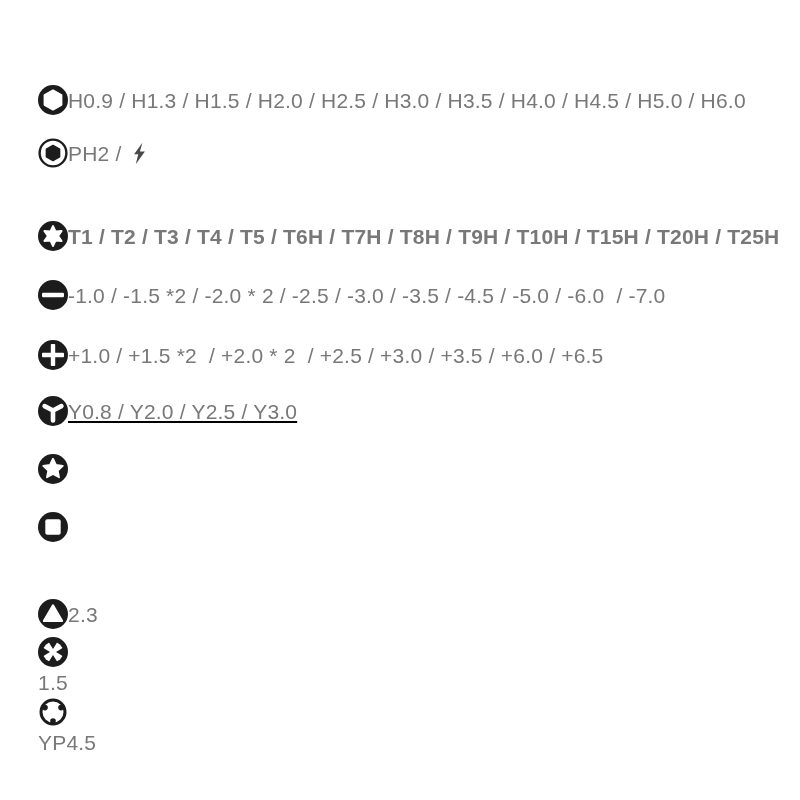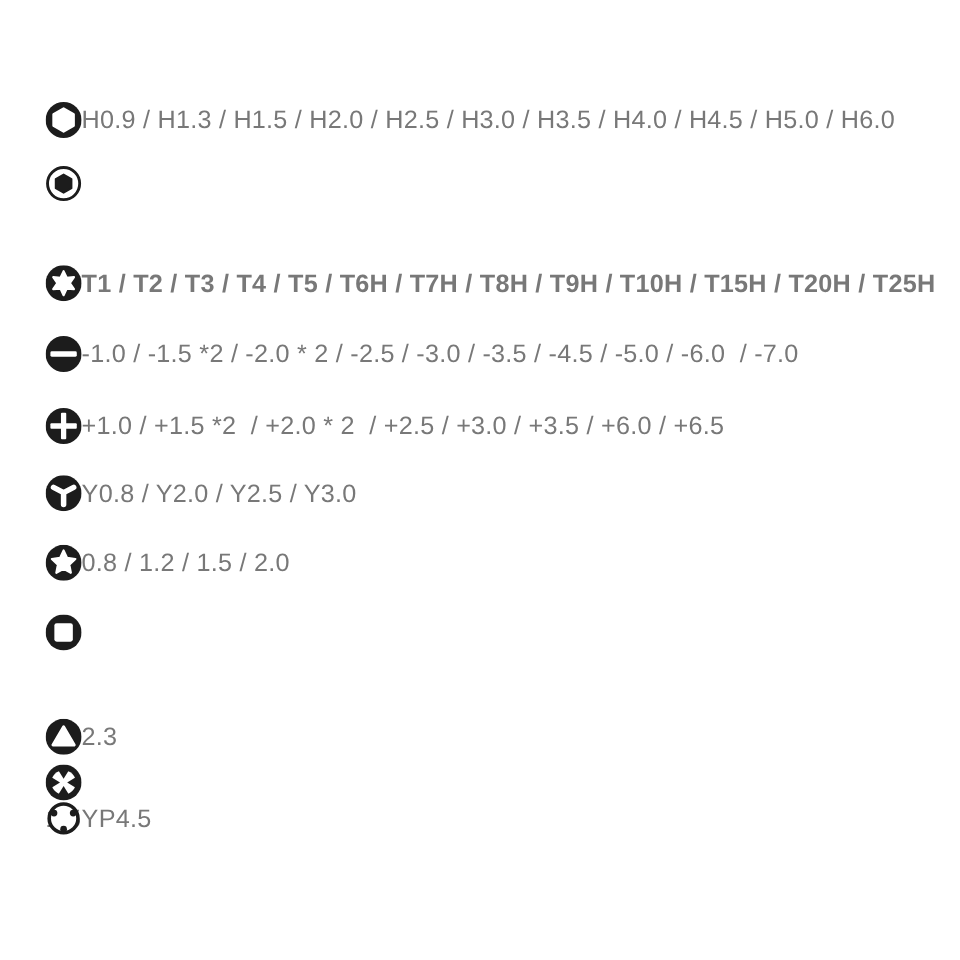--- a/index.html
+++ b/index.html
@@ -14,27 +14,27 @@
   .bit-icon svg{display:block;width:30px;height:30px;}
   .text{font-size:21px;color:#787878;letter-spacing:0.2px;}
   .line{white-space:pre;line-height:32px;}
   .line svg.bolt{display:inline-block;vertical-align:-4px;margin-left:4px;}
   
   .row:nth-of-type(1){top:85px;}
   .row:nth-of-type(2){top:138px;}
   .row:nth-of-type(3){top:221px;font-weight:bold;}
   .row:nth-of-type(4){top:280px;}
   .row:nth-of-type(5){top:340px;}
-  .row:nth-of-type(6){top:396px;}
+  .row:nth-of-type(6){top:396px;text-decoration:underline;}
   .row:nth-of-type(7){top:454px;}
   .row:nth-of-type(8){top:512px;}
   .row:nth-of-type(8) .text{margin-left:7px;}
   .row:nth-of-type(9){top:575px;margin-top:24px;}
   .row:nth-of-type(10){top:637px;flex-direction:column;}
-  .row:nth-of-type(11){top:667px;}
+  .row:nth-of-type(11){top:697px;flex-direction:column;}
 </style>
 </head>
 <body>
 
 <div class="sheet">
   <div id="rows-container">
       <div class="row">
         <span class="bit-icon">
           <svg viewBox="0 0 30 30">
             <circle cx="15" cy="15" r="15" fill="#1c1c1c"></circle>
@@ -46,20 +46,23 @@
         </div>
       </div>
       <div class="row">
         <span class="bit-icon">
           <svg viewBox="0 0 30 30">
             <circle cx="15" cy="15" r="13.4" fill="#fff" stroke="#1c1c1c" stroke-width="2.4"></circle>
             <polygon points="15,7.4 21.6,11.2 21.6,18.8 15,22.6 8.4,18.8 8.4,11.2" fill="#1c1c1c" stroke="#1c1c1c" stroke-width="1.5" stroke-linejoin="round"></polygon>
           </svg>
         </span>
         <div class="text">
+          <div class="line"><span>PH2 / </span><span><svg class="bolt" width="15" height="23" viewBox="0 0 18 26">
+                <path d="M12.5 0 L2.5 14 H7.5 L4.5 26 L15.5 10.5 H9.5 Z" fill="#4a4a4a"></path>
+              </svg></span></div>
         </div>
       </div>
       <div class="row">
         <span class="bit-icon">
           <svg viewBox="0 0 30 30">
             <circle cx="15" cy="15" r="15" fill="#1c1c1c"></circle>
             <polygon points="15,5 17.6,10.5 23.66,10 20.2,15 23.66,20 17.6,19.5 15,25 12.4,19.5 6.34,20 9.8,15 6.34,10 12.4,10.5" fill="#fff" stroke="#fff" stroke-width="1.8" stroke-linejoin="round"></polygon>
           </svg>
         </span>
         <div class="text">
@@ -100,23 +103,20 @@
           <div class="line"><span>Y0.8 / Y2.0 / Y2.5 / Y3.0</span></div>
         </div>
       </div>
       <div class="row">
         <span class="bit-icon">
           <svg viewBox="0 0 30 30">
             <circle cx="15" cy="15" r="15" fill="#1c1c1c"></circle>
             <polygon points="15,4.7 17.94,10.95 24.8,11.82 19.76,16.55 21.05,23.33 15,20 8.95,23.33 10.24,16.55 5.2,11.82 12.06,10.95" fill="#fff" stroke="#fff" stroke-width="1.8" stroke-linejoin="round"></polygon>
           </svg>
         </span>
-        <div class="text">
-          <div class="line"><span>0.8 / 1.2 / 1.5 / 2.0</span></div>
-        </div>
       </div>
       <div class="row">
         <span class="bit-icon">
           <svg viewBox="0 0 30 30">
             <circle cx="15" cy="15" r="15" fill="#1c1c1c"></circle>
             <rect x="7.3" y="7.3" width="15.4" height="15.4" rx="2" fill="#fff"></rect>
           </svg>
         </span>
       </div>
       <div class="row">

